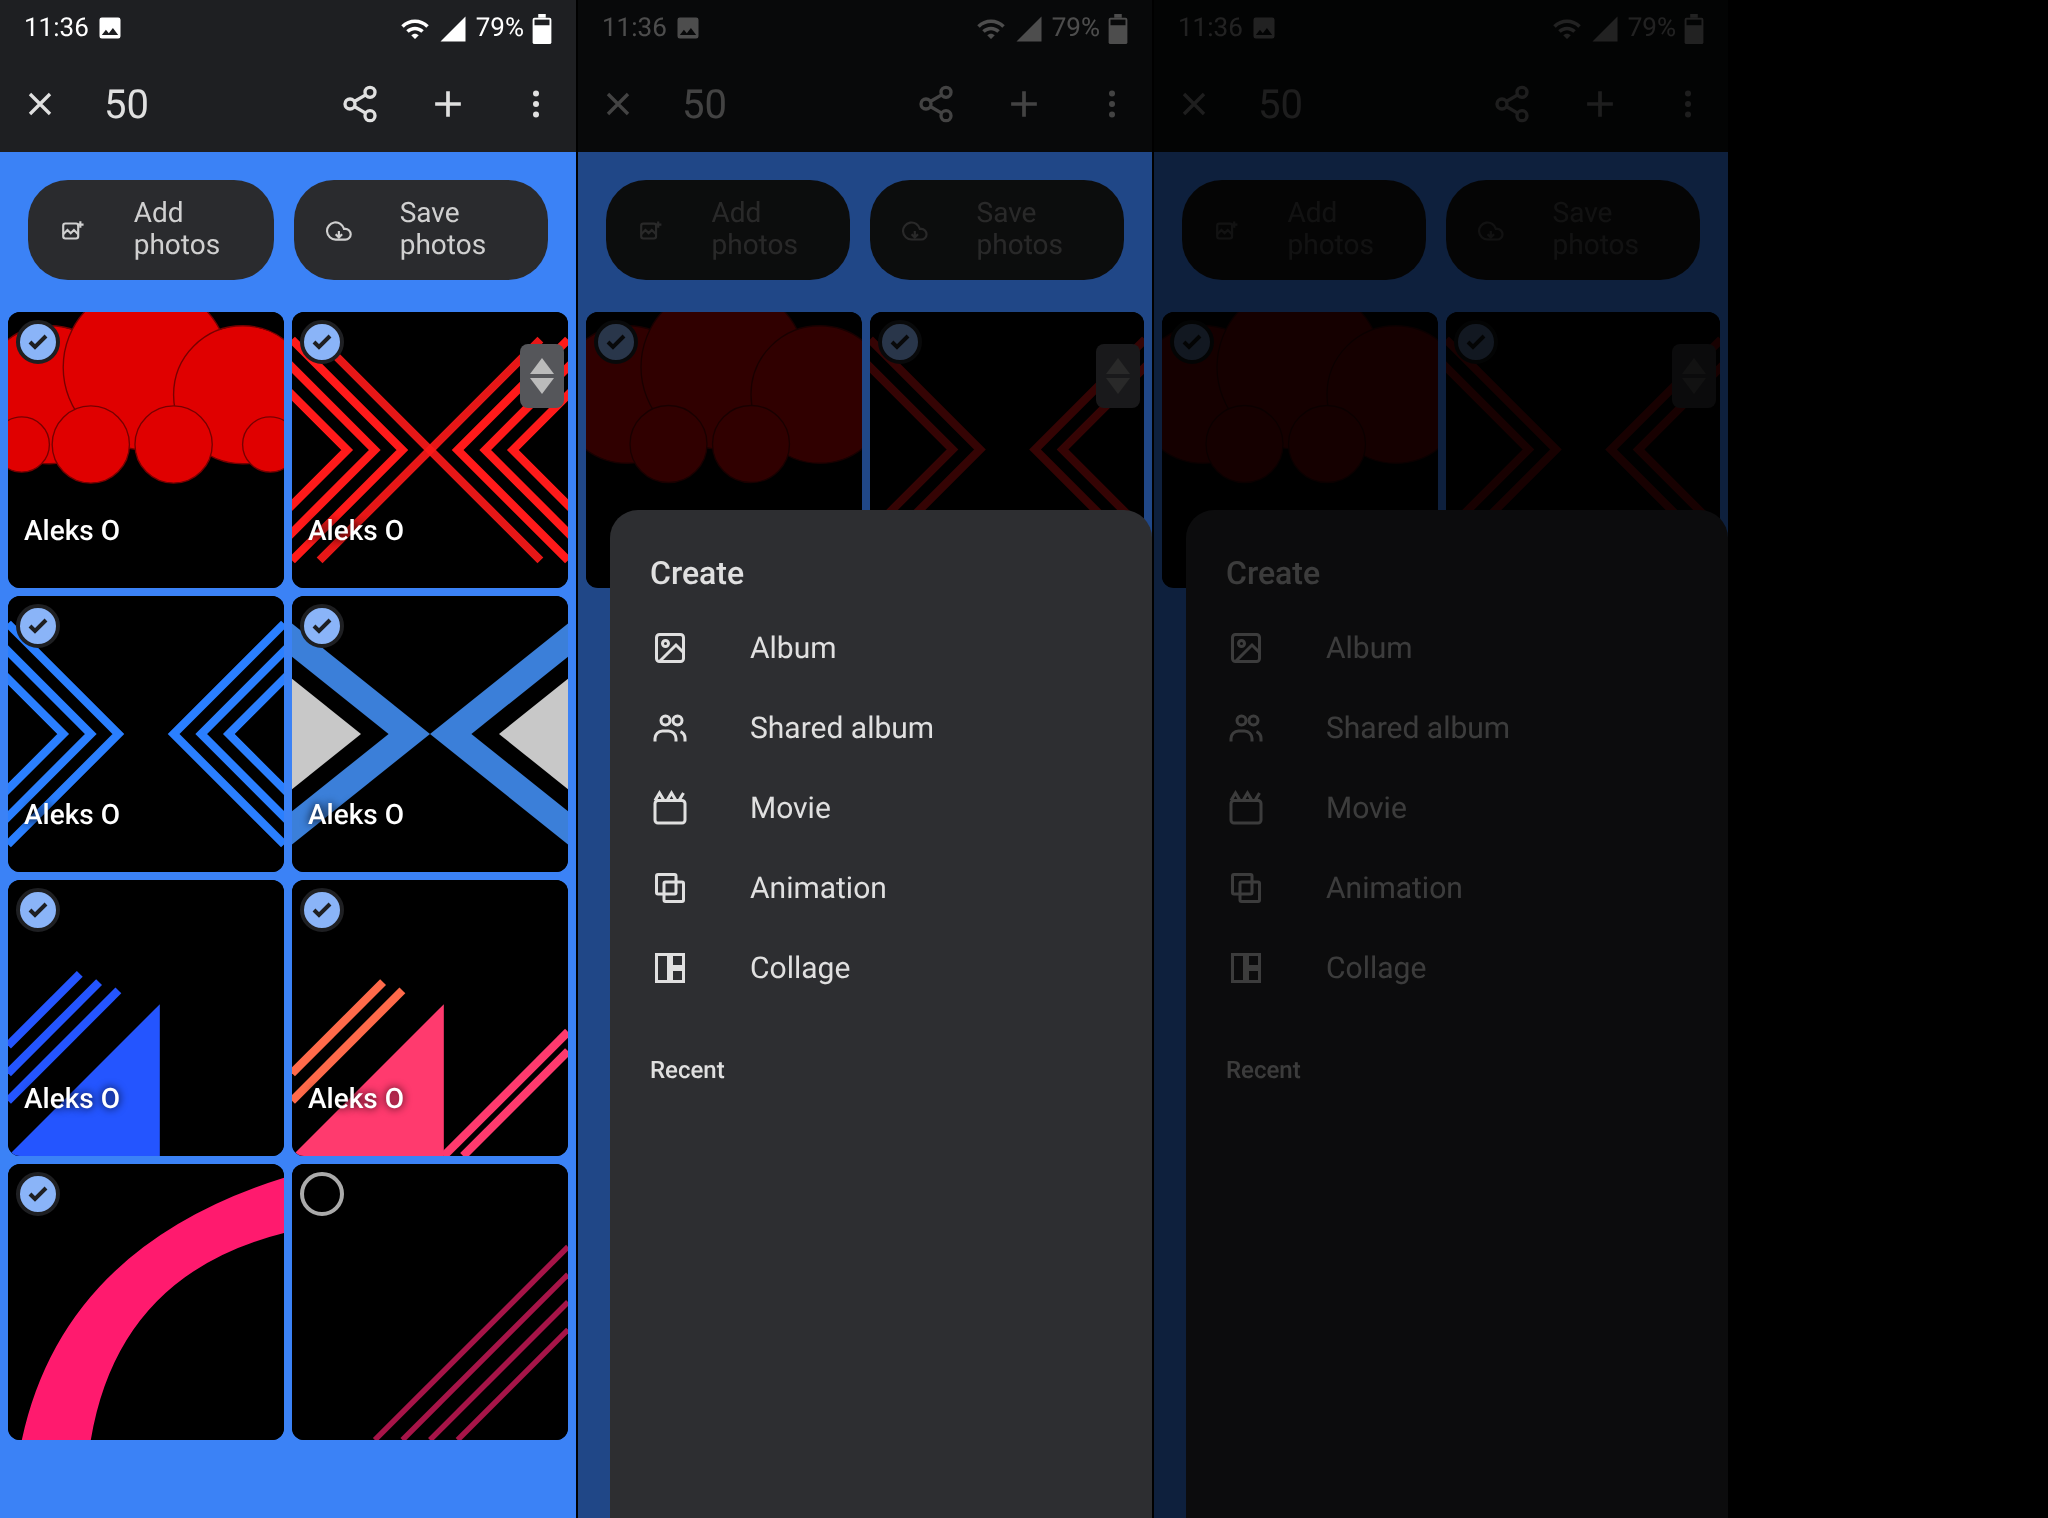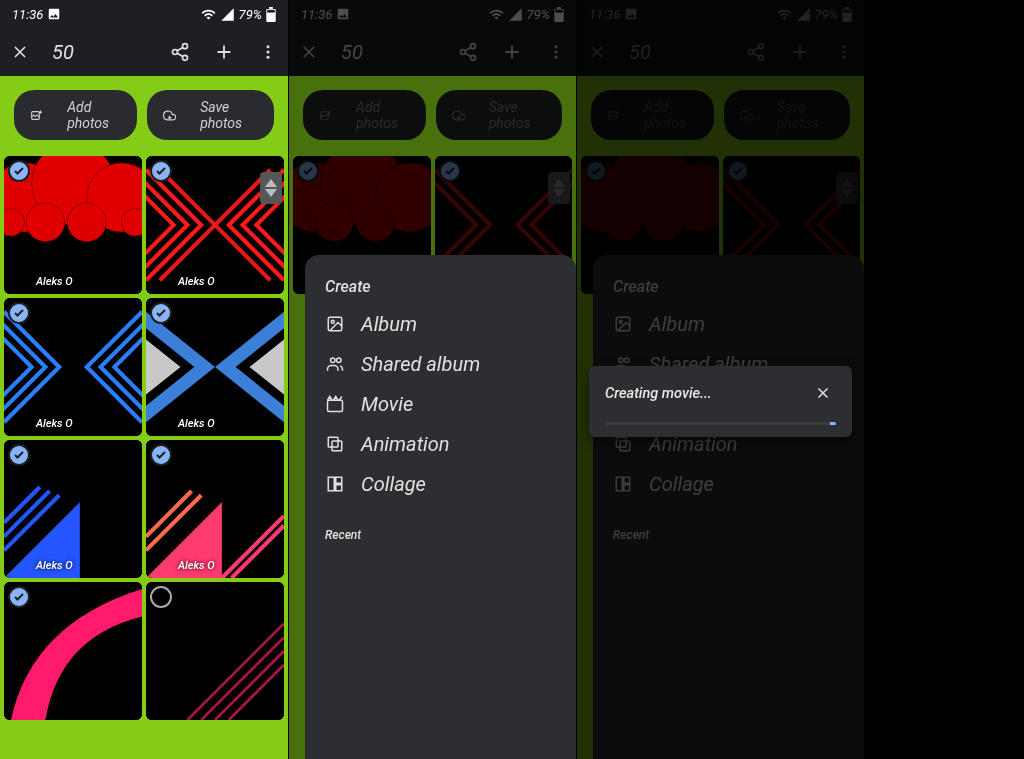--- a/index.html
+++ b/index.html
@@ -9,23 +9,22 @@
     display: flex;
     font-family: Roboto, Arial, sans-serif;
     background: #000;
     overflow: hidden;
     color: #e0e0e0;
   }
   .panel {
     position: relative;
     width: 288px;
     height: 759px;
-    background: #84cc16;
+    background: #3b82f6;
     overflow: hidden;
-    font-style: italic;
   }
   .panel + .panel { border-left: 1px solid #000; }
 
   
   .statusbar {
     height: 28px;
     display: flex;
     align-items: center;
     justify-content: space-between;
     padding: 0 12px;
@@ -83,27 +82,26 @@
     position:absolute; top:4px; left:4px;
     width:22px; height:22px;
     border-radius:50%;
     background:#8ab4f8;
     display:flex; align-items:center; justify-content:center;
     z-index:3;
     border:2px solid #1e1f22;
   }
   .thumb .owner {
     position:absolute;
-    bottom:6px; left:8px;
-    font-size:11px;
+    bottom:20px; left:8px;
+    font-size:14px;
     color:#fff;
     text-shadow:0 0 4px #000;
     z-index:3;
     font-weight:500;
-    margin-left:24px;
   }
   .thumb .sortbadge {
     position:absolute; top:16px; right:2px;
     width:22px; height:32px;
     background:#55565a;
     border-radius:4px;
     z-index:3;
     display:flex; flex-direction:column; align-items:center; justify-content:center;
   }
   .thumb .art { position:absolute; inset:0; }
@@ -116,23 +114,23 @@
     background:#2d2e31;
     border-top-left-radius:14px;
     border-top-right-radius:14px;
     padding: 22px 20px;
     color:#e0e0e0;
     z-index:5;
   }
   .sheet-title { font-size:16px; font-weight:500; margin-bottom:8px; }
   .sheet-item {
     display:flex; align-items:center;
-    gap:16px;
+    gap:30px;
     height:40px;
-    font-size:20px;
+    font-size:15px;
     color:#e0e0e0;
   }
   .sheet-item .ic { width:20px; height:20px; display:flex; align-items:center; justify-content:center; }
   .recent { font-size:12px; font-weight:500; margin-top:24px; }
 
   
   .dim-a { position:absolute; inset:0; background:rgba(0,0,0,0.45); z-index:4; }
   .dim-b { position:absolute; inset:0; background:rgba(0,0,0,0.55); z-index:6; }
 
   
@@ -755,26 +753,13 @@
             <rect x="13" y="13" width="8" height="8"></rect>
           </svg>
         </div>
       <span>Collage</span>
     </div>
     <div class="recent">Recent</div>
   </div>
 
   <div class="dim-b"></div>
 
-  <div class="toast">
-    <div class="toast-row">
-      <div class="toast-title">Creating movie...</div>
-      <div class="toast-close">
-        <svg width="18" height="18" viewBox="0 0 24 24" fill="none" stroke="#e0e0e0" stroke-width="2">
-            <path d="M18 6L6 18M6 6l12 12"></path>
-          </svg>
-      </div>
-    </div>
-    <div class="progress">
-        <div class="bar"></div>
-      </div>
-  </div>
 </div>
 
 </body></html>

